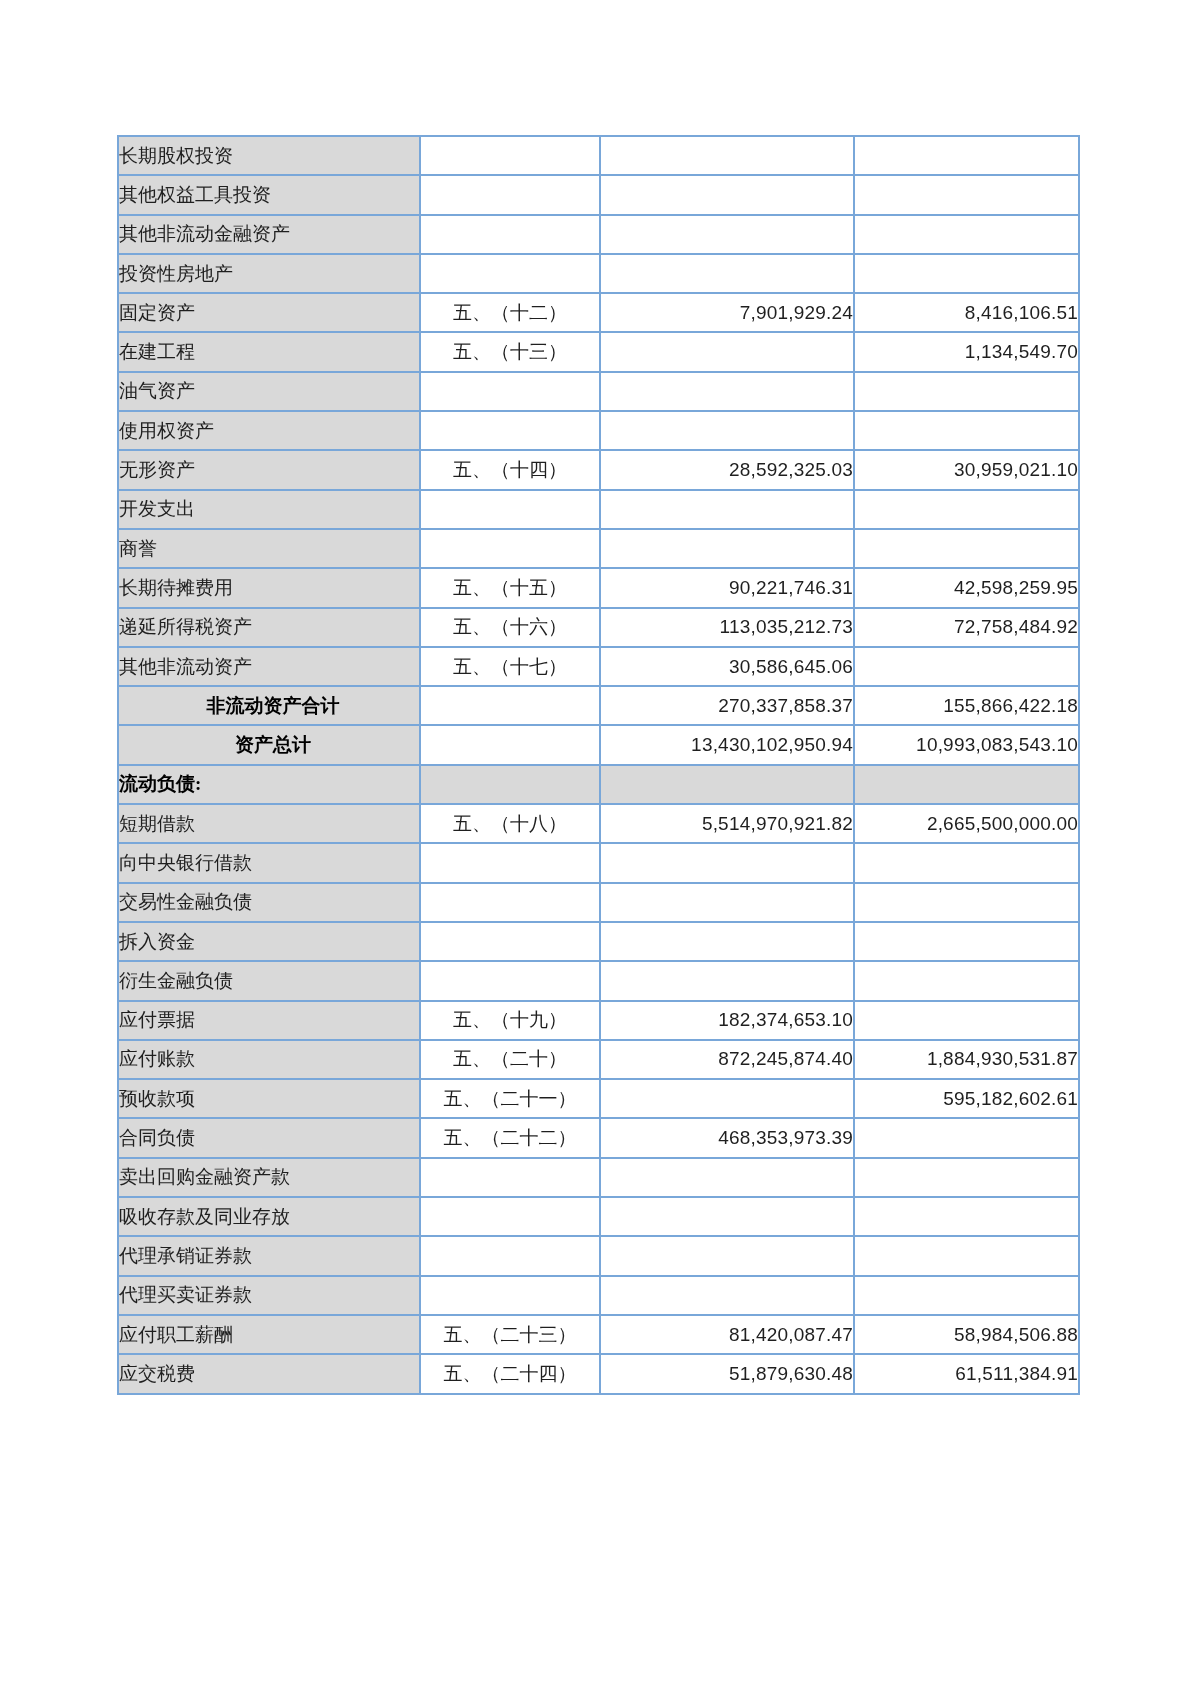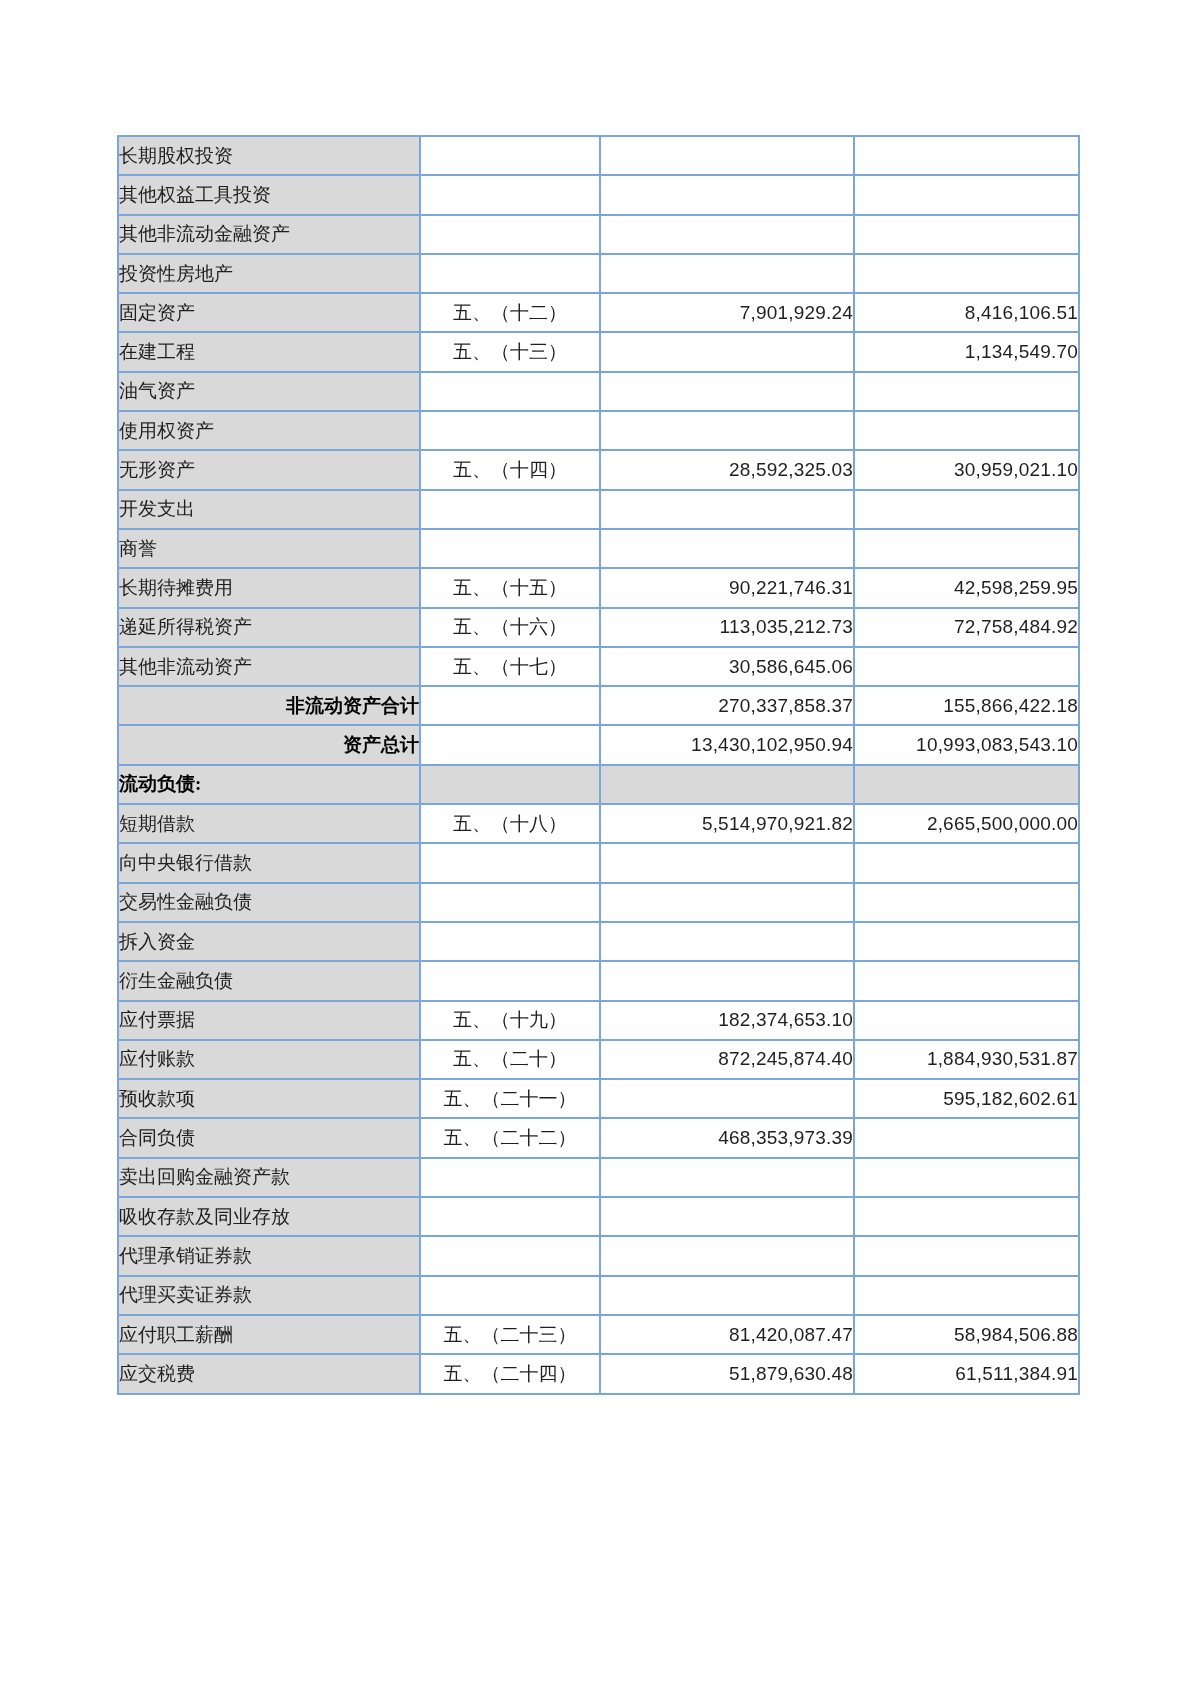--- a/index.html
+++ b/index.html
@@ -38,21 +38,21 @@
     padding-right:12px;
     font-family:"Liberation Sans","DejaVu Sans",sans-serif;
     font-size:17.5px;
     letter-spacing:0.2px;
   }
 
   tr.row-item td.c-item{background:#d9d9d9;}
   tr.row-subtotal td.c-item{
     background:#d9d9d9;
     font-weight:bold;
-    text-align:right;
+    text-align:center;
     padding-left:8px;
     color:#000;
   }
   tr.row-section td{background:#d9d9d9;}
   tr.row-section td.c-item{font-weight:bold;color:#000;}
 
   .page-number{
     position:absolute;
     left:0;right:0;
     top:1528px;

